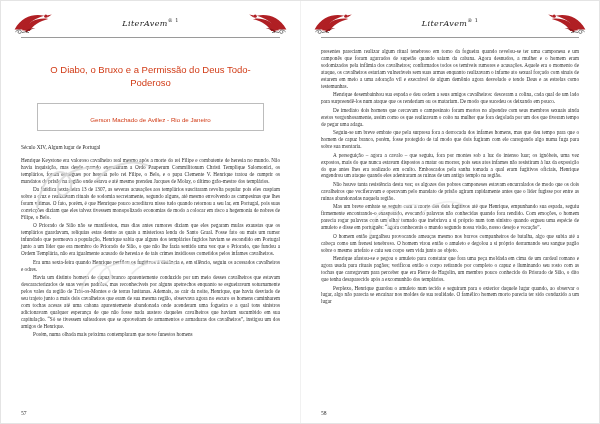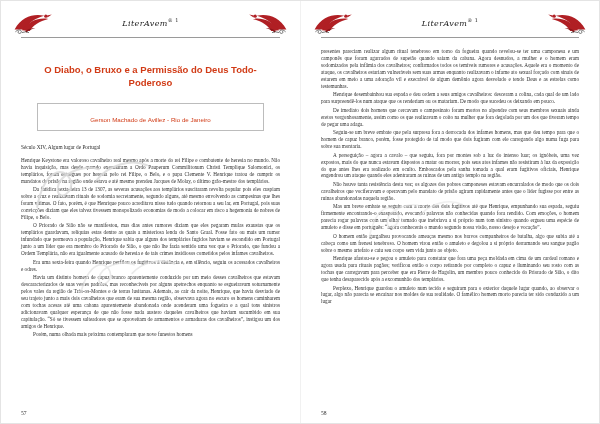--- a/index.html
+++ b/index.html
@@ -17,21 +17,21 @@
   .ornament.left  { left:-8px; }
   .ornament.right { right:-8px; transform:scaleX(-1); }
   .brand {
     text-align:center; font-family:"DejaVu Serif", serif; font-style:italic;
     font-size:8px; color:#1c1c1c; padding-top:6px; letter-spacing:.4px;
   }
   .brand sup { font-size:5px; font-style:normal; }
 
   .title {
     margin:26px 10px 0; text-align:center; color:#d13b16;
-    font-family:"Liberation Sans", sans-serif; font-weight:bold;
+    font-family:"Liberation Sans", sans-serif; font-weight:normal;
     font-size:9.5px; line-height:1.35;
   }
   .byline-box {
     margin:13px auto 0; width:88%; border:1px solid #bcbcbc;
     padding:4px 2px; text-align:center; background:#fff;
   }
   .byline { color:#d13b16; font-family:"Liberation Sans", sans-serif; font-size:6.2px; }
 
   .dateline { margin-top:13px; font-size:5.3px; color:#2b2b2b; }
 

